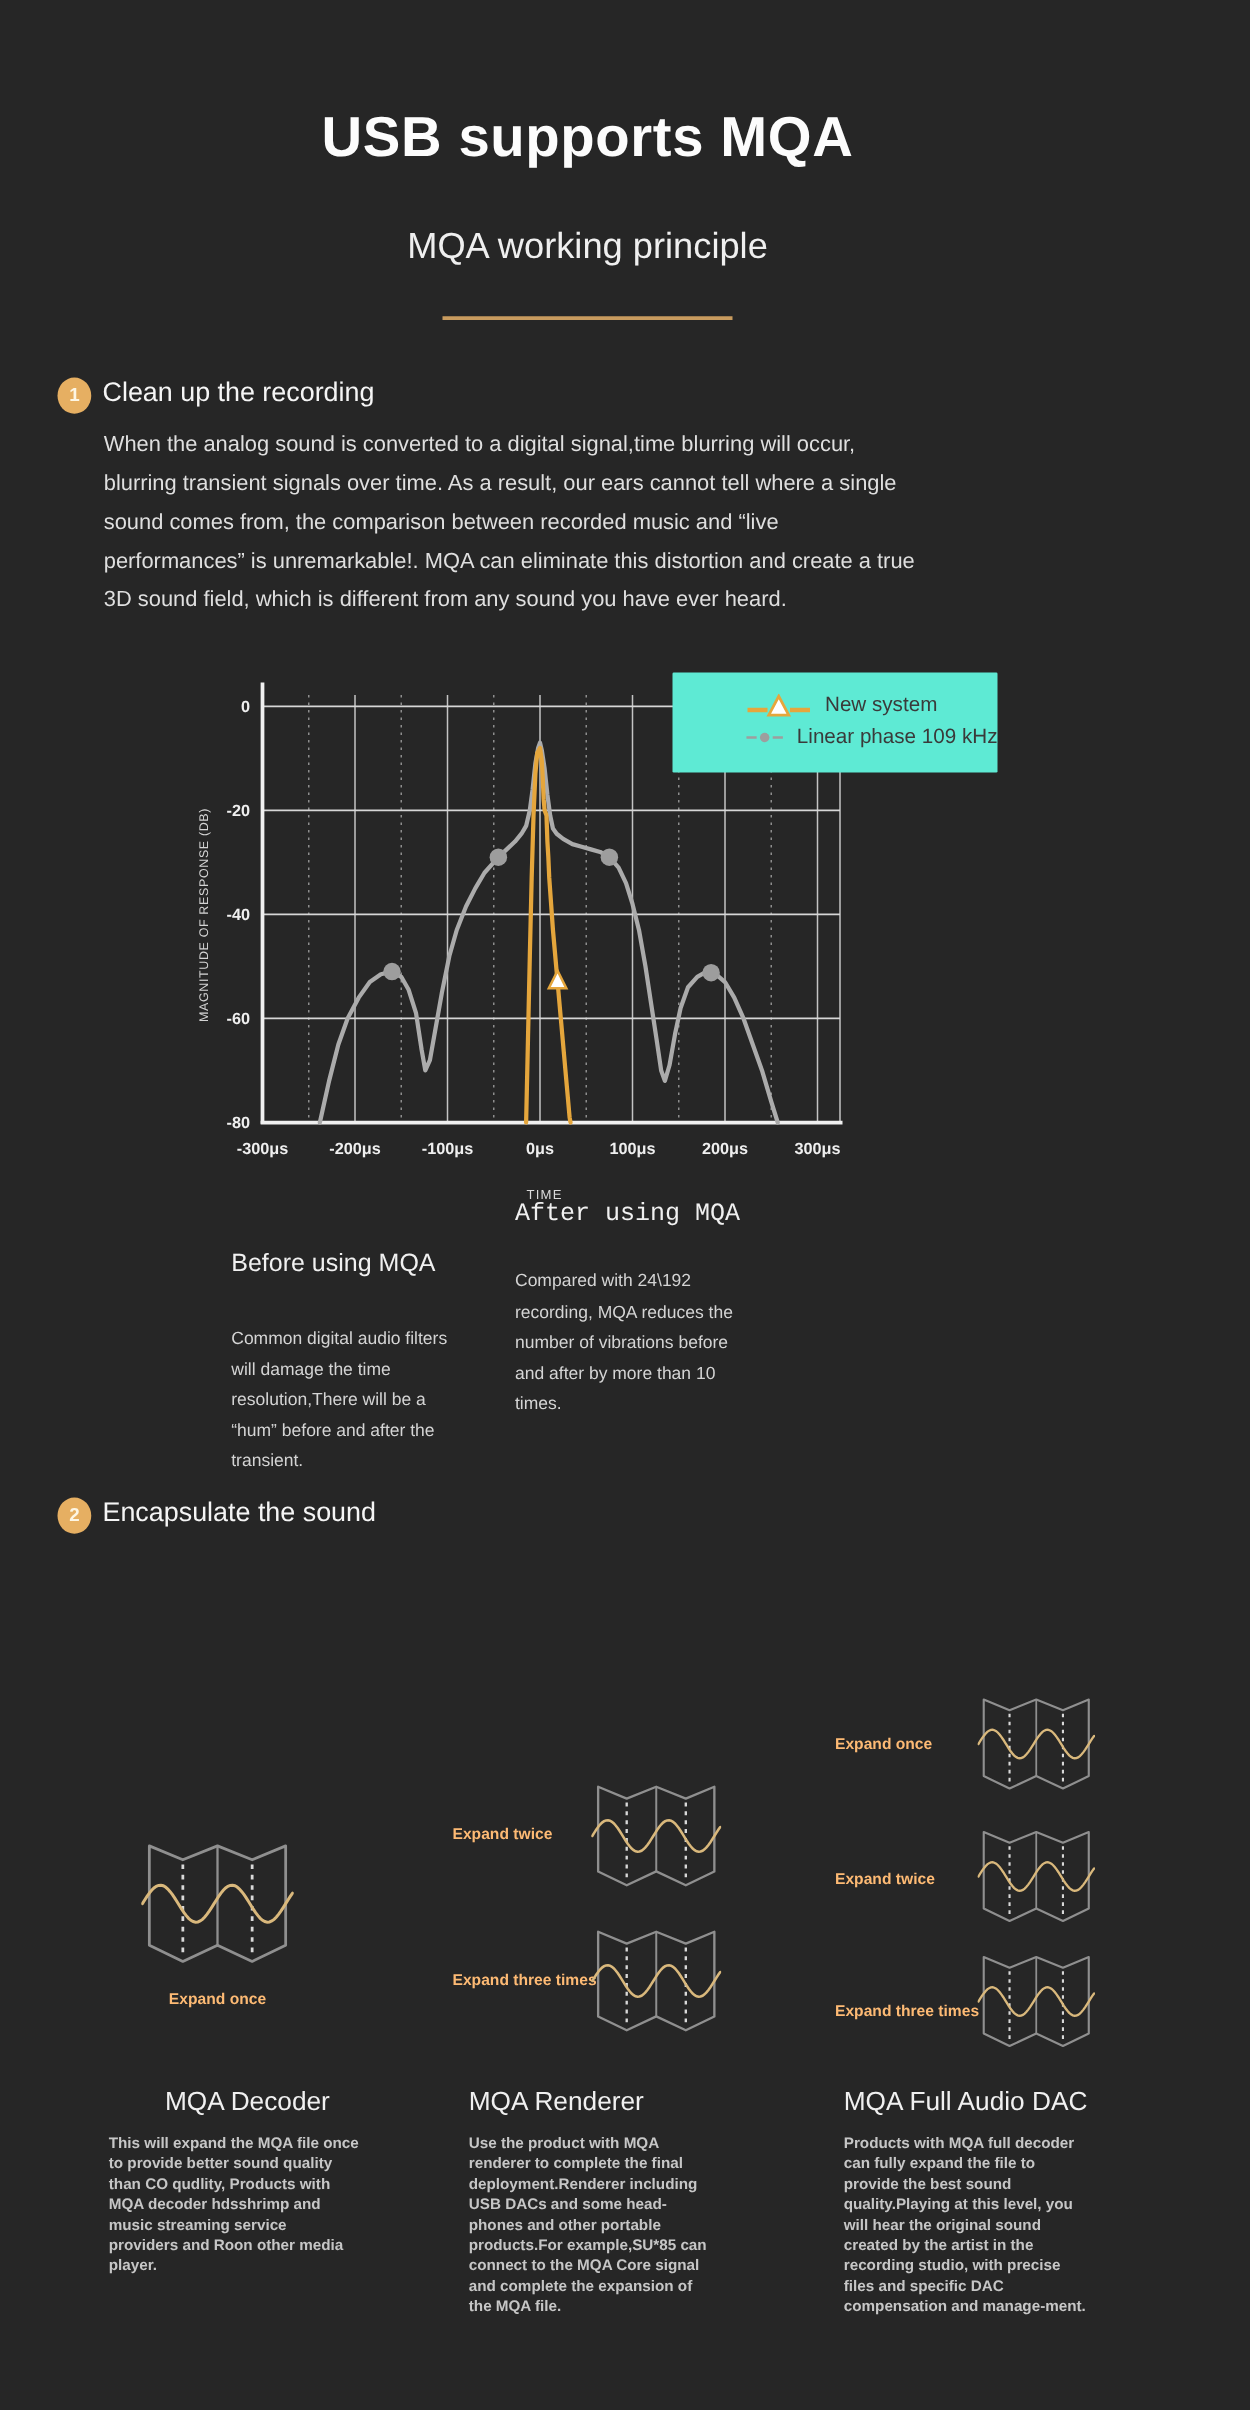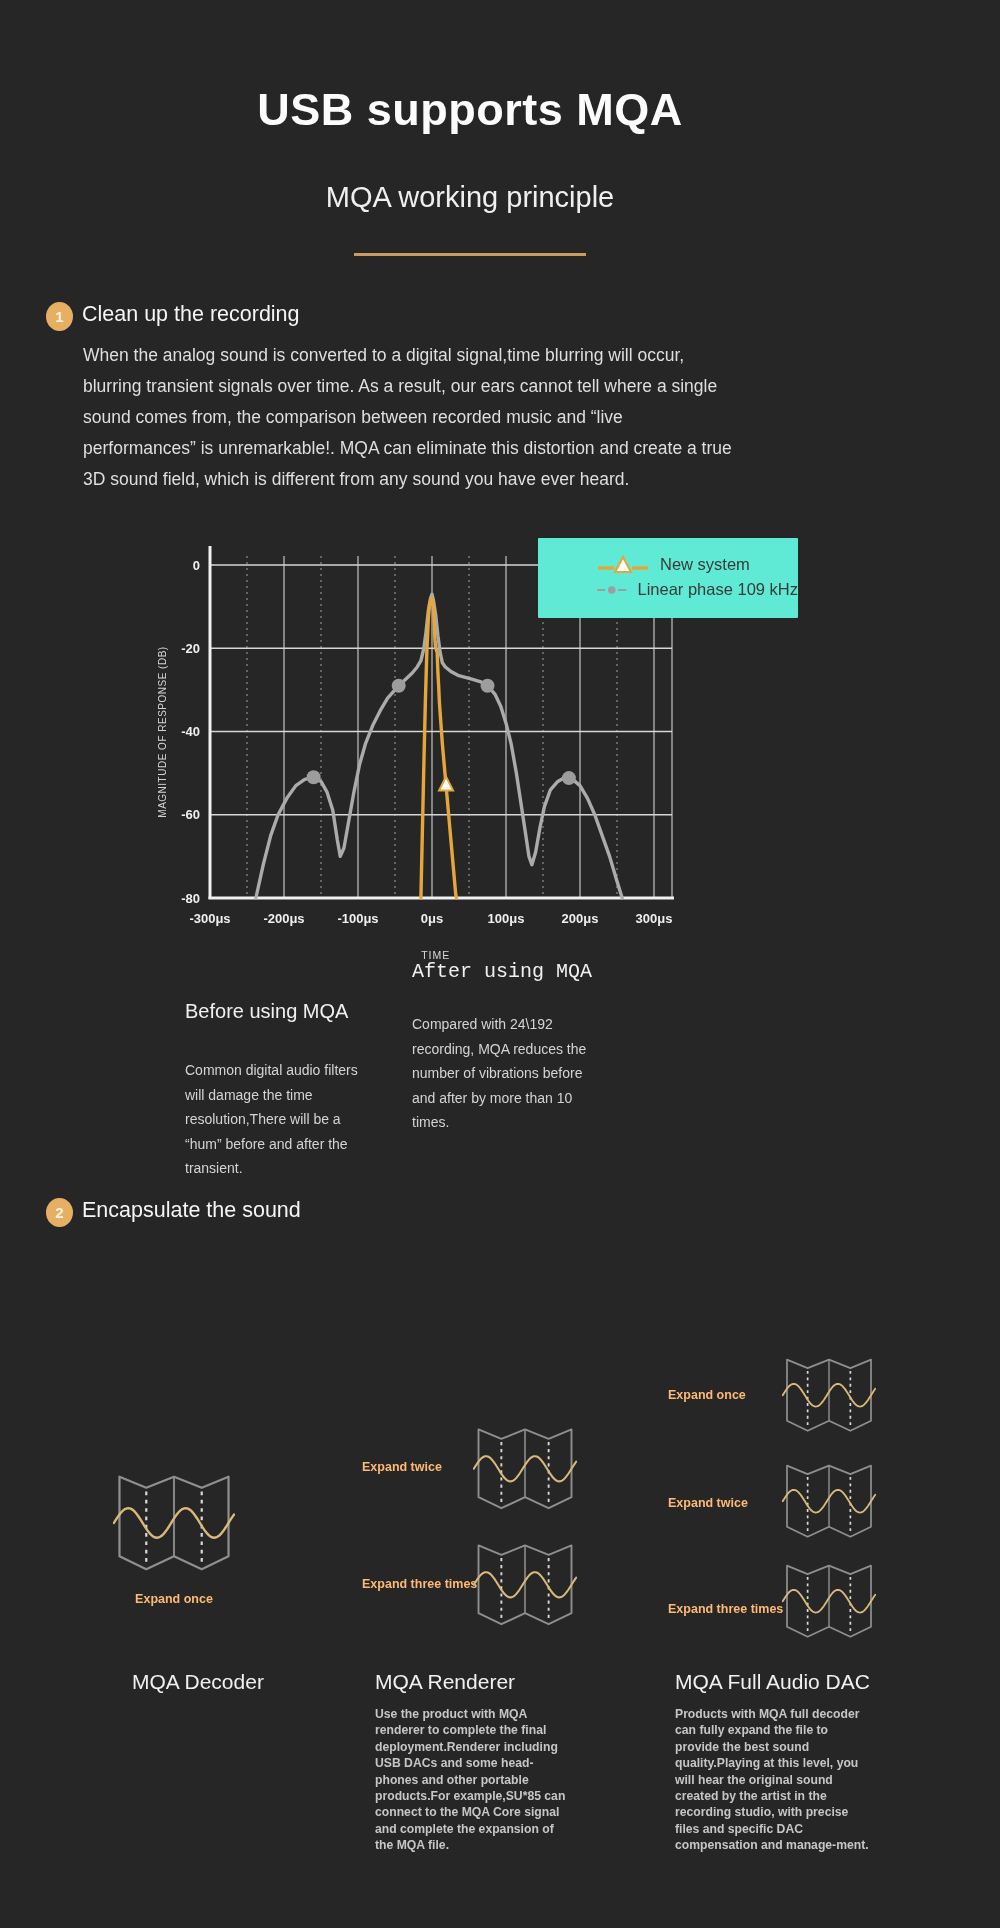--- a/index.html
+++ b/index.html
@@ -166,20 +166,21 @@
   <div class="abs expand-label" style="left:668px;top:1602px;">Expand three times</div>
   <svg class="abs fold-icon" style="left:782px;top:1552px;" width="94" height="97" viewBox="-5 0 132 114">
       <polygon points="2,8 31,20 61,8 91,20 120,8 120,94 91,108 61,94 31,108 2,94" fill="none" stroke="#8F8F8F" stroke-width="2.4" stroke-linejoin="round"></polygon>
       <line x1="61" y1="8" x2="61" y2="94" stroke="#8F8F8F" stroke-width="2"></line>
       <line x1="31" y1="24" x2="31" y2="104" stroke="#D8D8D8" stroke-width="2.4" stroke-dasharray="4 5"></line>
       <line x1="91" y1="24" x2="91" y2="104" stroke="#D8D8D8" stroke-width="2.4" stroke-dasharray="4 5"></line>
       <path d="M -4 58.0 L -2 54.8 L 0 51.7 L 2 48.9 L 4 46.4 L 6 44.4 L 8 43.0 L 10 42.2 L 12 42.0 L 14 42.5 L 16 43.6 L 18 45.3 L 20 47.6 L 22 50.2 L 24 53.2 L 26 56.4 L 28 59.6 L 30 62.8 L 32 65.8 L 34 68.4 L 36 70.7 L 38 72.4 L 40 73.5 L 42 74.0 L 44 73.8 L 46 73.0 L 48 71.6 L 50 69.6 L 52 67.1 L 54 64.3 L 56 61.2 L 58 58.0 L 60 54.8 L 62 51.7 L 64 48.9 L 66 46.4 L 68 44.4 L 70 43.0 L 72 42.2 L 74 42.0 L 76 42.5 L 78 43.6 L 80 45.3 L 82 47.6 L 84 50.2 L 86 53.2 L 88 56.4 L 90 59.6 L 92 62.8 L 94 65.8 L 96 68.4 L 98 70.7 L 100 72.4 L 102 73.5 L 104 74.0 L 106 73.8 L 108 73.0 L 110 71.6 L 112 69.6 L 114 67.1 L 116 64.3 L 118 61.2 L 120 58.0 L 122 54.8 L 124 51.7 L 126 48.9" fill="none" stroke="#D9B87C" stroke-width="2.6" stroke-linecap="round"></path>
     </svg>
 
   <div class="abs prod-name" style="left:98px;top:1670px;margin-left:34px;">MQA Decoder</div>
+  <div class="abs prod-body" style="left:87px;top:1706px;width:200px;">This will expand the MQA file once to provide better sound quality than CO qudlity, Products with MQA decoder hdsshrimp and music streaming service providers and Roon other media player.</div>
 
   <div class="abs prod-name" style="left:375px;top:1670px;">MQA Renderer</div>
   <div class="abs prod-body" style="left:375px;top:1706px;width:200px;">Use the product with MQA renderer to complete the final deployment.Renderer including USB DACs and some head-phones and other portable products.For example,SU*85 can connect to the MQA Core signal and complete the expansion of the MQA file.</div>
 
   <div class="abs prod-name" style="left:675px;top:1670px;">MQA Full Audio DAC</div>
   <div class="abs prod-body" style="left:675px;top:1706px;width:200px;">Products with MQA full decoder can fully expand the file to provide the best sound quality.Playing at this level, you will hear the original sound created by the artist in the recording studio, with precise files and specific DAC compensation and manage-ment.</div>
 
 </div>
 
 </body></html>

